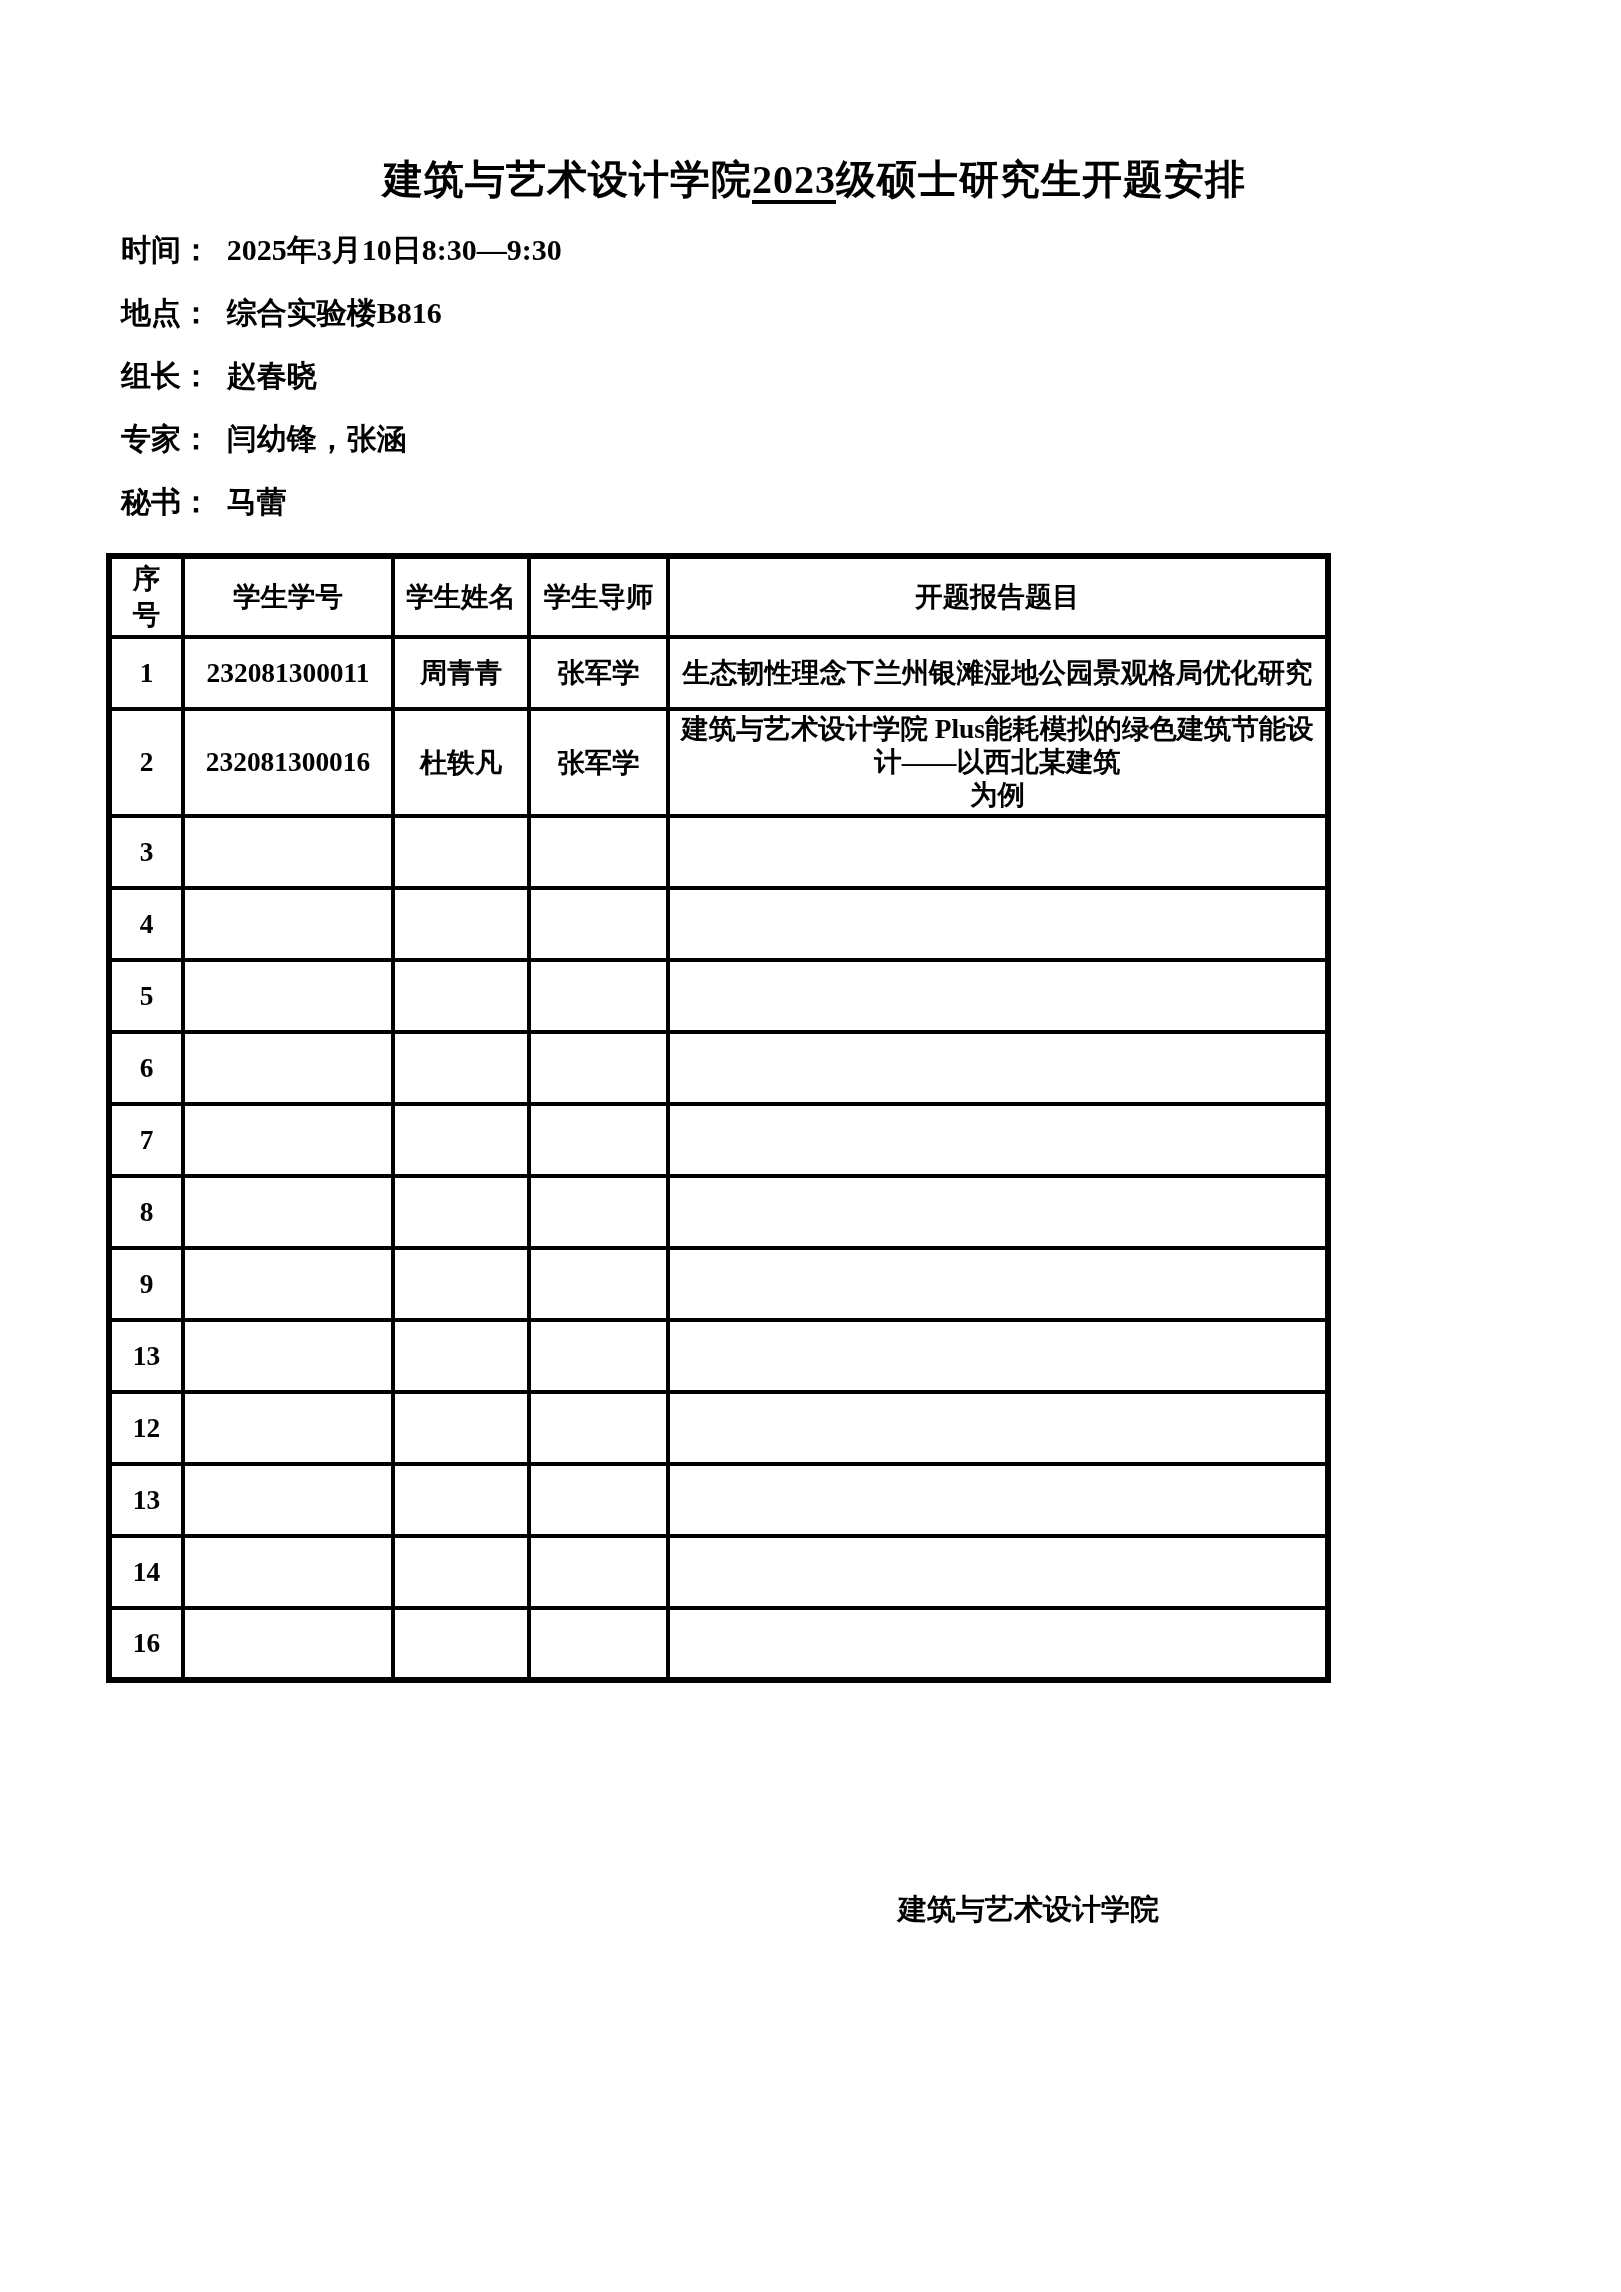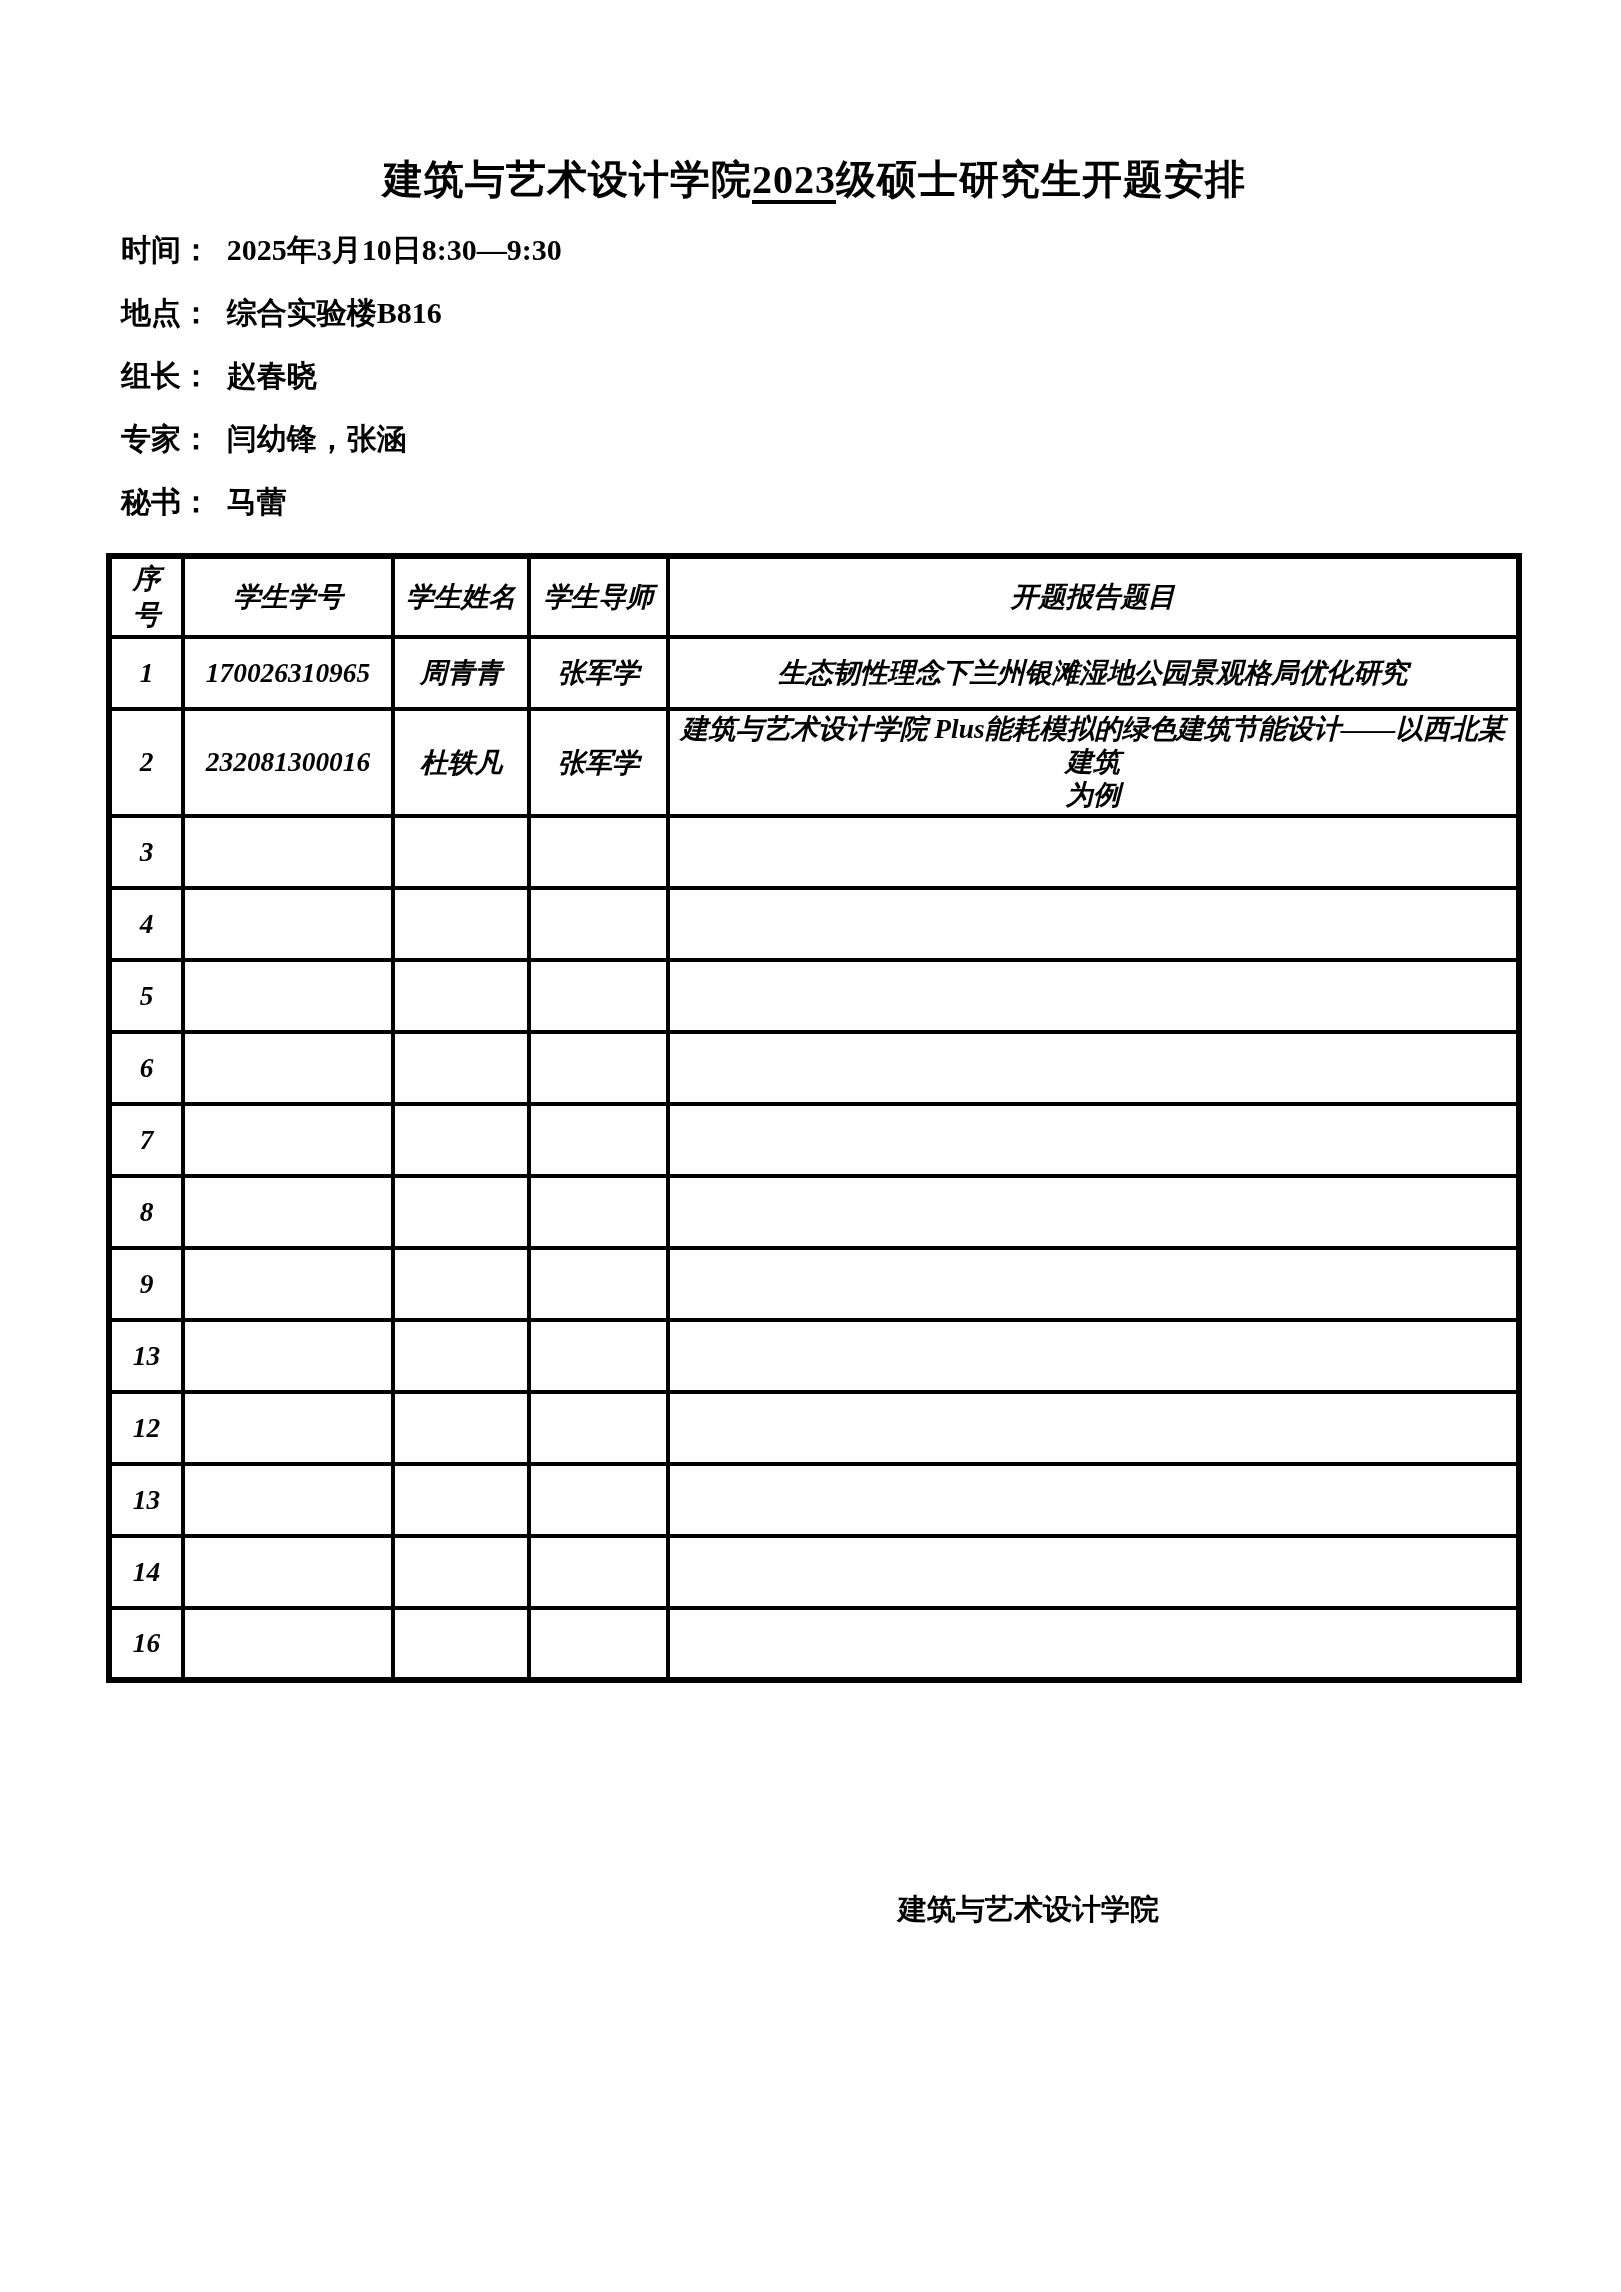--- a/index.html
+++ b/index.html
@@ -47,23 +47,22 @@
   }
   .meta-line .meta-label { margin-right: 15.7px; }
   .schedule-table-wrap {
     position: absolute;
     top: 553px;
     left: 106px;
   }
   table.schedule {
     border-collapse: collapse;
     table-layout: fixed;
-    width: 1416px;
+    width: 1225px;
     border: 6.9px solid #000;
-    font-style: italic;
   }
   table.schedule th,
   table.schedule td {
     border: 4.9px solid #000;
     text-align: center;
     vertical-align: middle;
     font-size: 27.4px;
     font-weight: bold;
     padding: 2px 7.8px;
     overflow: hidden;
@@ -134,21 +133,21 @@
           <th>学生学号</th>
           <th>学生姓名</th>
           <th>学生导师</th>
           <th>开题报告题目</th>
         </tr>
       </thead>
       <tbody>
 
           <tr>
             <td class="cell-no">1</td>
-            <td class="cell-student-id">170026310965</td>
+            <td class="cell-student-id">232081300011</td>
             <td class="cell-student-name">周青青</td>
             <td class="cell-advisor">张军学</td>
             <td class="cell-topic">生态韧性理念下兰州银滩湿地公园景观格局优化研究</td>
           </tr>
 
           <tr>
             <td class="cell-no">2</td>
             <td class="cell-student-id">232081300016</td>
             <td class="cell-student-name">杜轶凡</td>
             <td class="cell-advisor">张军学</td>

